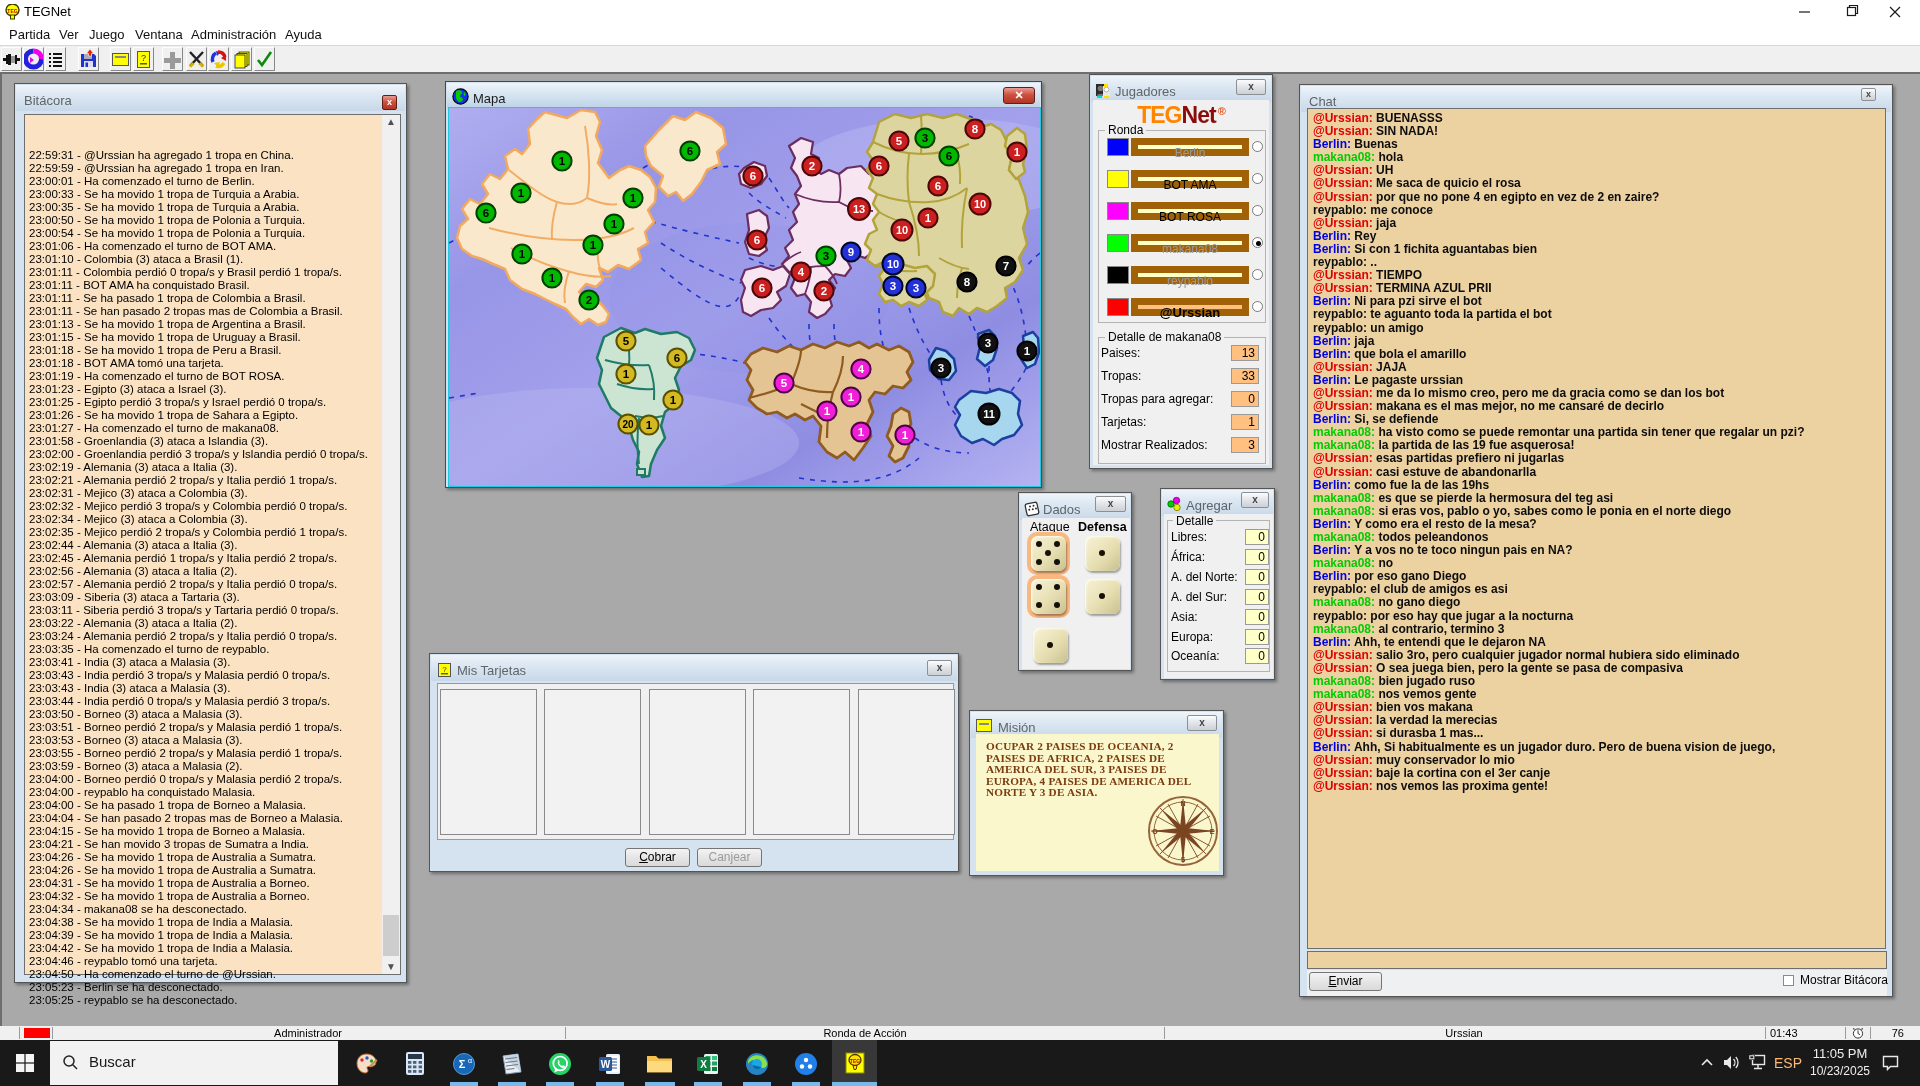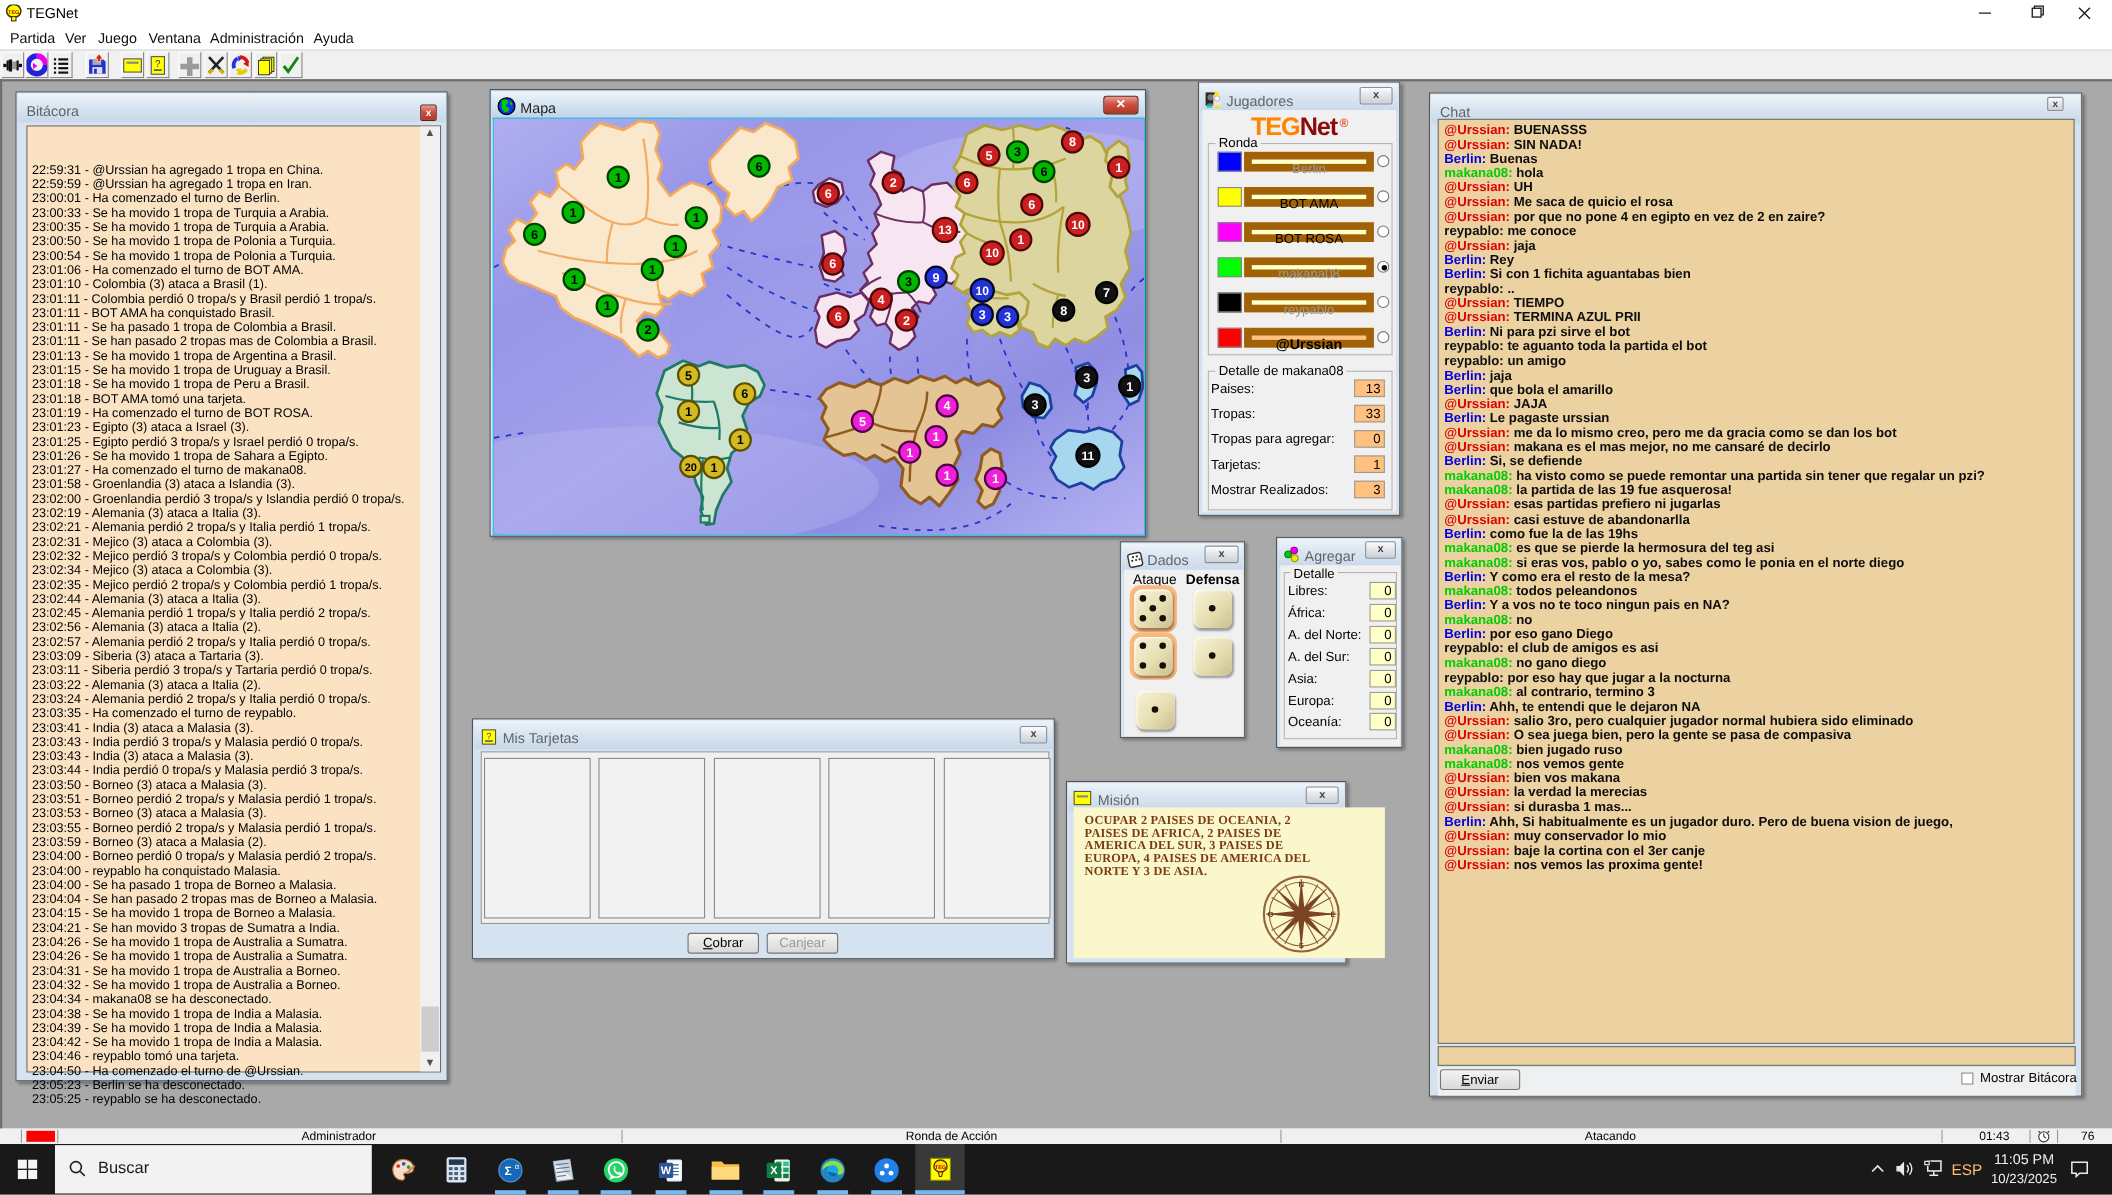--- a/index.html
+++ b/index.html
@@ -768,21 +768,21 @@
   </div>
 
   <div class="win" id="misi" style="left:969px;top:710px;width:255px;height:166px">
     <div class="tb">
       <div style="position:absolute;left:5px;top:7px;width:16px;height:13px;background:#ffff00;border:1px solid #555">
           <div style="position:absolute;left:2px;top:3px;width:10px;height:2px;background:#888"></div>
         </div>
       <div class="ttl" style="left:27px">Misión</div>
     </div>
     <div class="xg" style="right:6px;top:4px;width:30px">x</div>
-    <div class="cnt" style="left:6px;top:23px;width:283px;height:137px;background:#fbf7cd;border:none">
+    <div class="cnt" style="left:6px;top:23px;width:243px;height:137px;background:#fbf7cd;border:none">
       <div style="position:absolute;left:10px;top:7px;width:208px;font-family:'Liberation Serif',serif;font-weight:bold;font-size:11.2px;line-height:11.6px;color:#7b3b10;letter-spacing:0.2px">OCUPAR 2 PAISES DE OCEANIA, 2 PAISES DE AFRICA, 2 PAISES DE AMERICA DEL SUR, 3 PAISES DE EUROPA, 4 PAISES DE AMERICA DEL NORTE Y 3 DE ASIA.</div>
       <svg style="position:absolute;left:170px;top:60px" width="74" height="74" viewBox="0 0 74 74">
         <circle cx="37" cy="37" r="34" fill="none" stroke="#96653d" stroke-width="2"></circle>
         <circle cx="37" cy="37" r="29" fill="none" stroke="#96653d" stroke-width="1"></circle>
         <g stroke="#8a5a35" stroke-width="1">
           <path d="M37 5 L37 69 M5 37 L69 37 M14 14 L60 60 M60 14 L14 60"></path>
           <path d="M37 37 L52 10 M37 37 L64 22 M37 37 L64 52 M37 37 L52 64 M37 37 L22 64 M37 37 L10 52 M37 37 L10 22 M37 37 L22 10"></path>
         </g>
         <g fill="#7b4423">
           <path d="M37 5 L40 34 L37 37 L34 34 z"></path>
@@ -802,23 +802,23 @@
     </div>
   </div>
   <div id="statusbar">
     <div class="sdiv" style="left:19px"></div>
     <div style="position:absolute;left:24px;top:2px;width:26px;height:10px;background:#fe0000"></div>
     <div class="sdiv" style="left:52px"></div>
     <div style="position:absolute;left:52px;top:1px;width:512px;text-align:center">Administrador</div>
     <div class="sdiv" style="left:565px"></div>
     <div style="position:absolute;left:566px;top:1px;width:598px;text-align:center">Ronda de Acción</div>
     <div class="sdiv" style="left:1164px"></div>
-    <div style="position:absolute;left:1164px;top:1px;width:600px;text-align:center">Atacando</div>
+    <div style="position:absolute;left:1164px;top:1px;width:600px;text-align:center">Urssian</div>
     <div class="sdiv" style="left:1765px"></div>
-    <div style="position:absolute;left:1770px;top:1px;width:86px;text-align:center">01:43</div>
+    <div style="position:absolute;left:1770px;top:1px;width:86px;">01:43</div>
     <div class="sdiv" style="left:1845px"></div>
     <svg style="position:absolute;left:1852px;top:1px" width="12" height="12" viewBox="0 0 12 12">
         <circle cx="6" cy="6.5" r="4.6" fill="#fff" stroke="#333" stroke-width="1"></circle>
         <path d="M6 6.5 L6 3.4 M6 6.5 L8 7.6" stroke="#333" stroke-width="1"></path>
         <path d="M2.5 2.5 L1.2 1.4 M9.5 2.5 L10.8 1.4" stroke="#333" stroke-width="1.2"></path>
       </svg>
     <div class="sdiv" style="left:1870px"></div>
     <div style="position:absolute;left:1870px;top:1px;width:34px;text-align:right">76</div>
   </div>
   <div id="taskbar">

